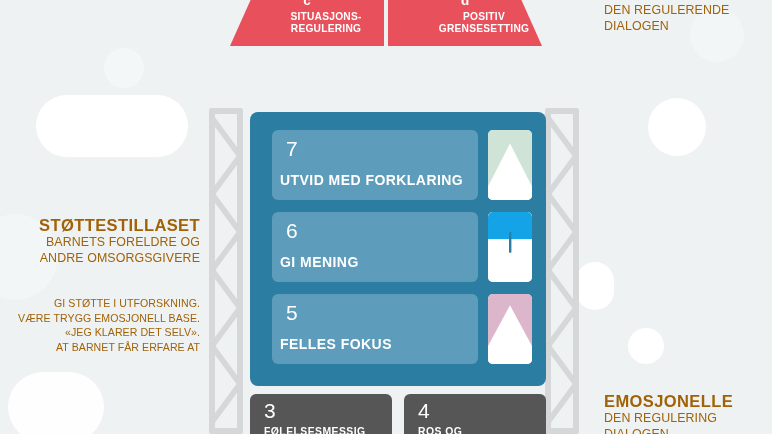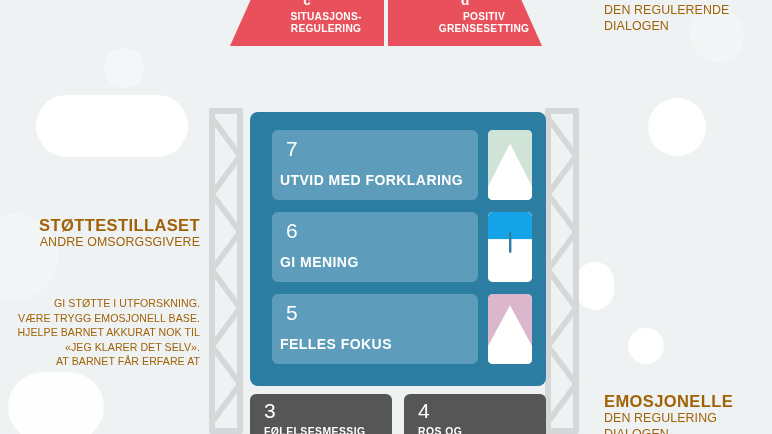--- a/index.html
+++ b/index.html
@@ -216,27 +216,27 @@
       <div class="lbl">FØLELSESMESSIG</div>
     </div>
     <div class="gray-card">
       <div class="num">4</div>
       <div class="lbl">ROS OG</div>
     </div>
   </div>
 
   <div class="side-text side-left" style="top:216px;">
     <div class="hd">STØTTESTILLASET</div>
+    <div class="sub">BARNETS FORELDRE OG</div>
     <div class="sub">ANDRE OMSORGSGIVERE</div>
   </div>
 
   <div class="side-text side-left" style="top:296px;">
     <div class="body-sm">GI STØTTE I UTFORSKNING.</div>
     <div class="body-sm">VÆRE TRYGG EMOSJONELL BASE.</div>
-    <div class="body-sm">HJELPE BARNET AKKURAT NOK TIL</div>
     <div class="body-sm">«JEG KLARER DET SELV».</div>
     <div class="body-sm">AT BARNET FÅR ERFARE AT</div>
   </div>
 
 
   <div class="side-text side-right" style="top:392px;">
     <div class="hd">EMOSJONELLE</div>
     <div class="sub">DEN REGULERING</div>
     <div class="sub">DIALOGEN</div>
   </div>

